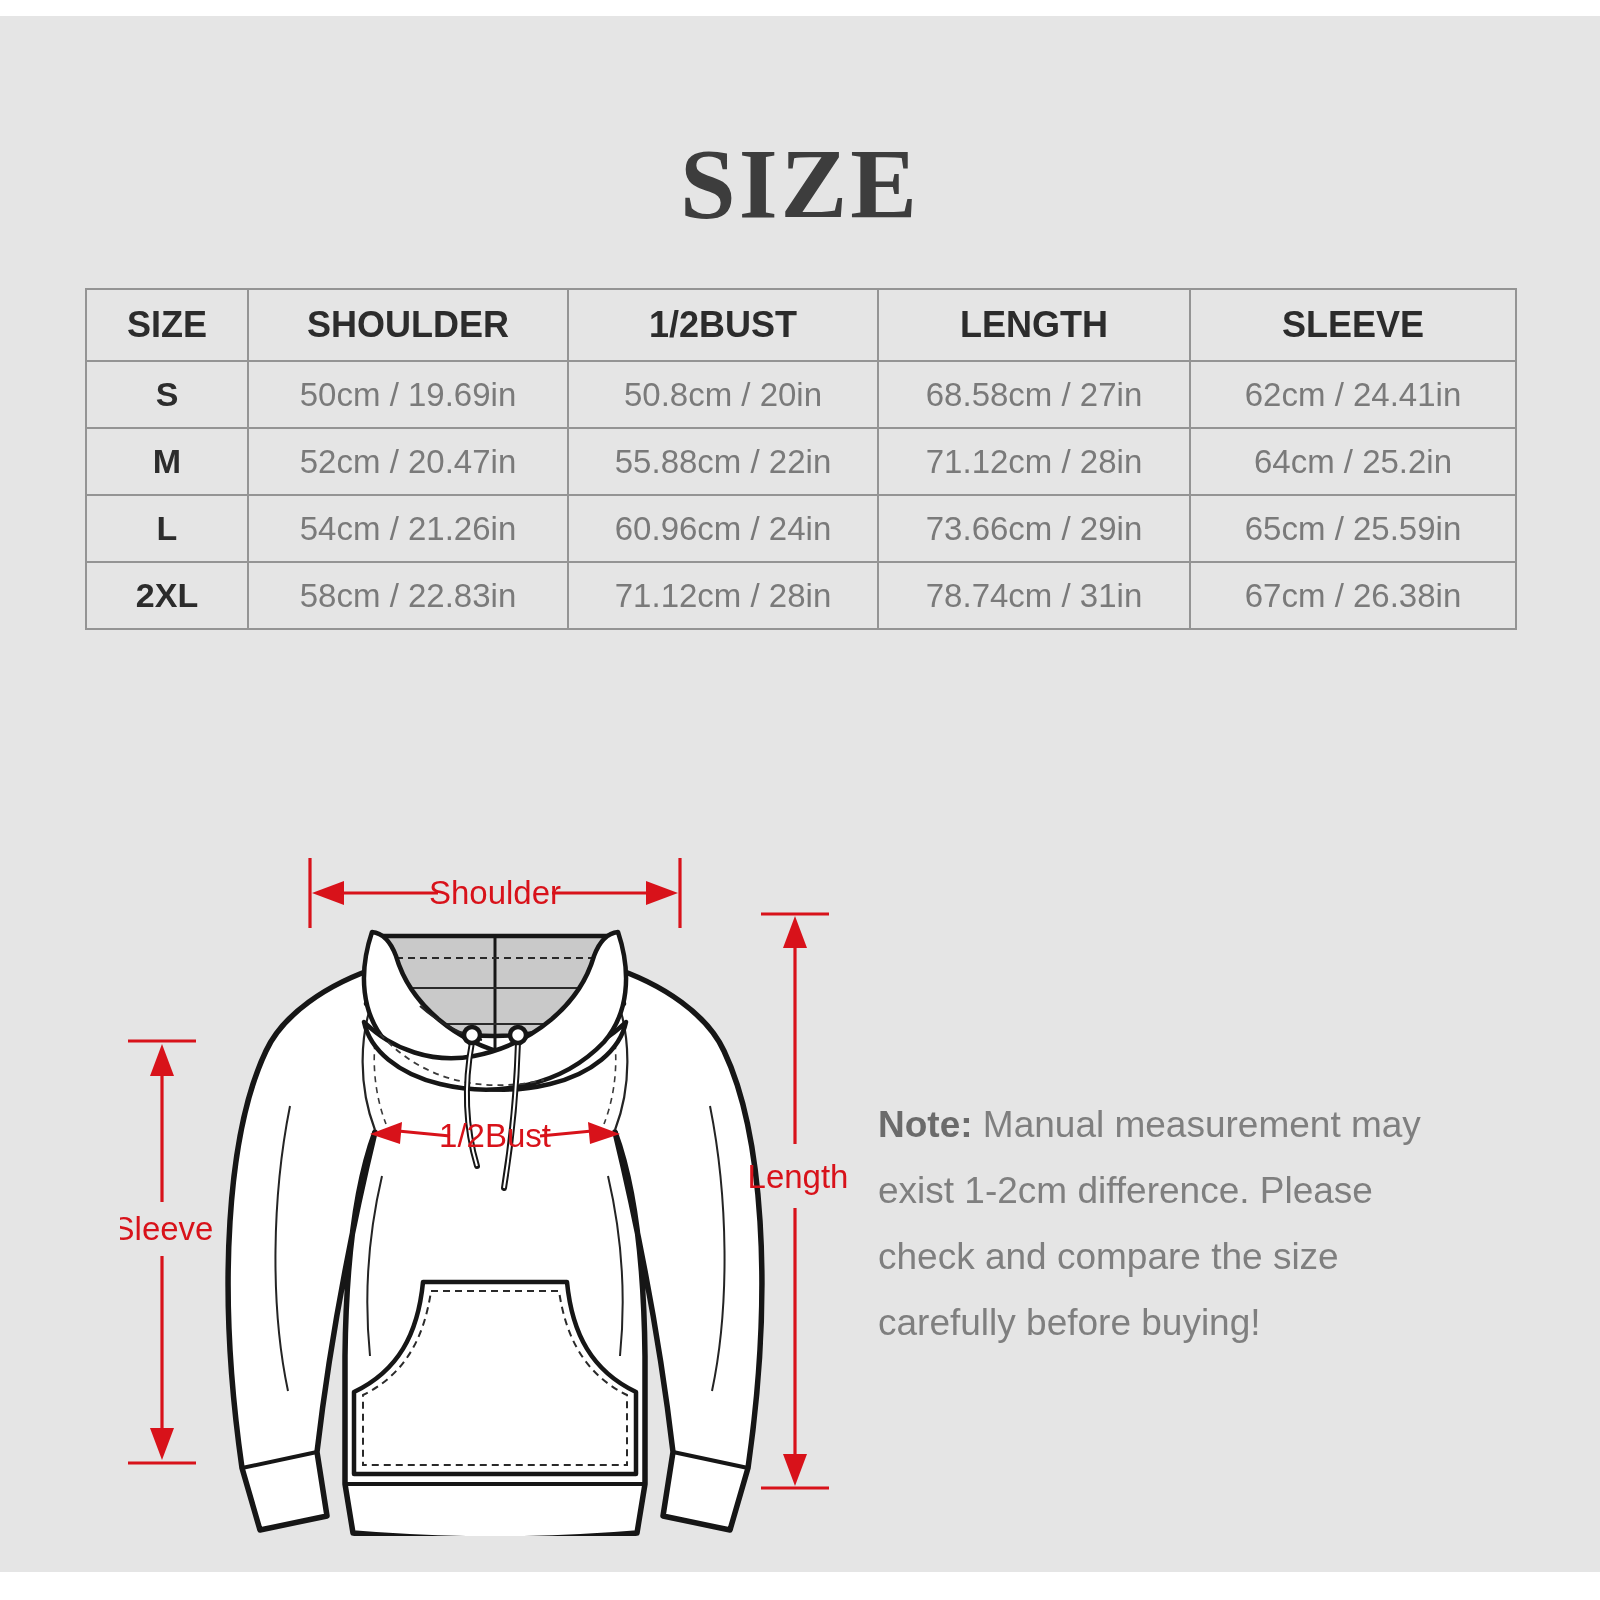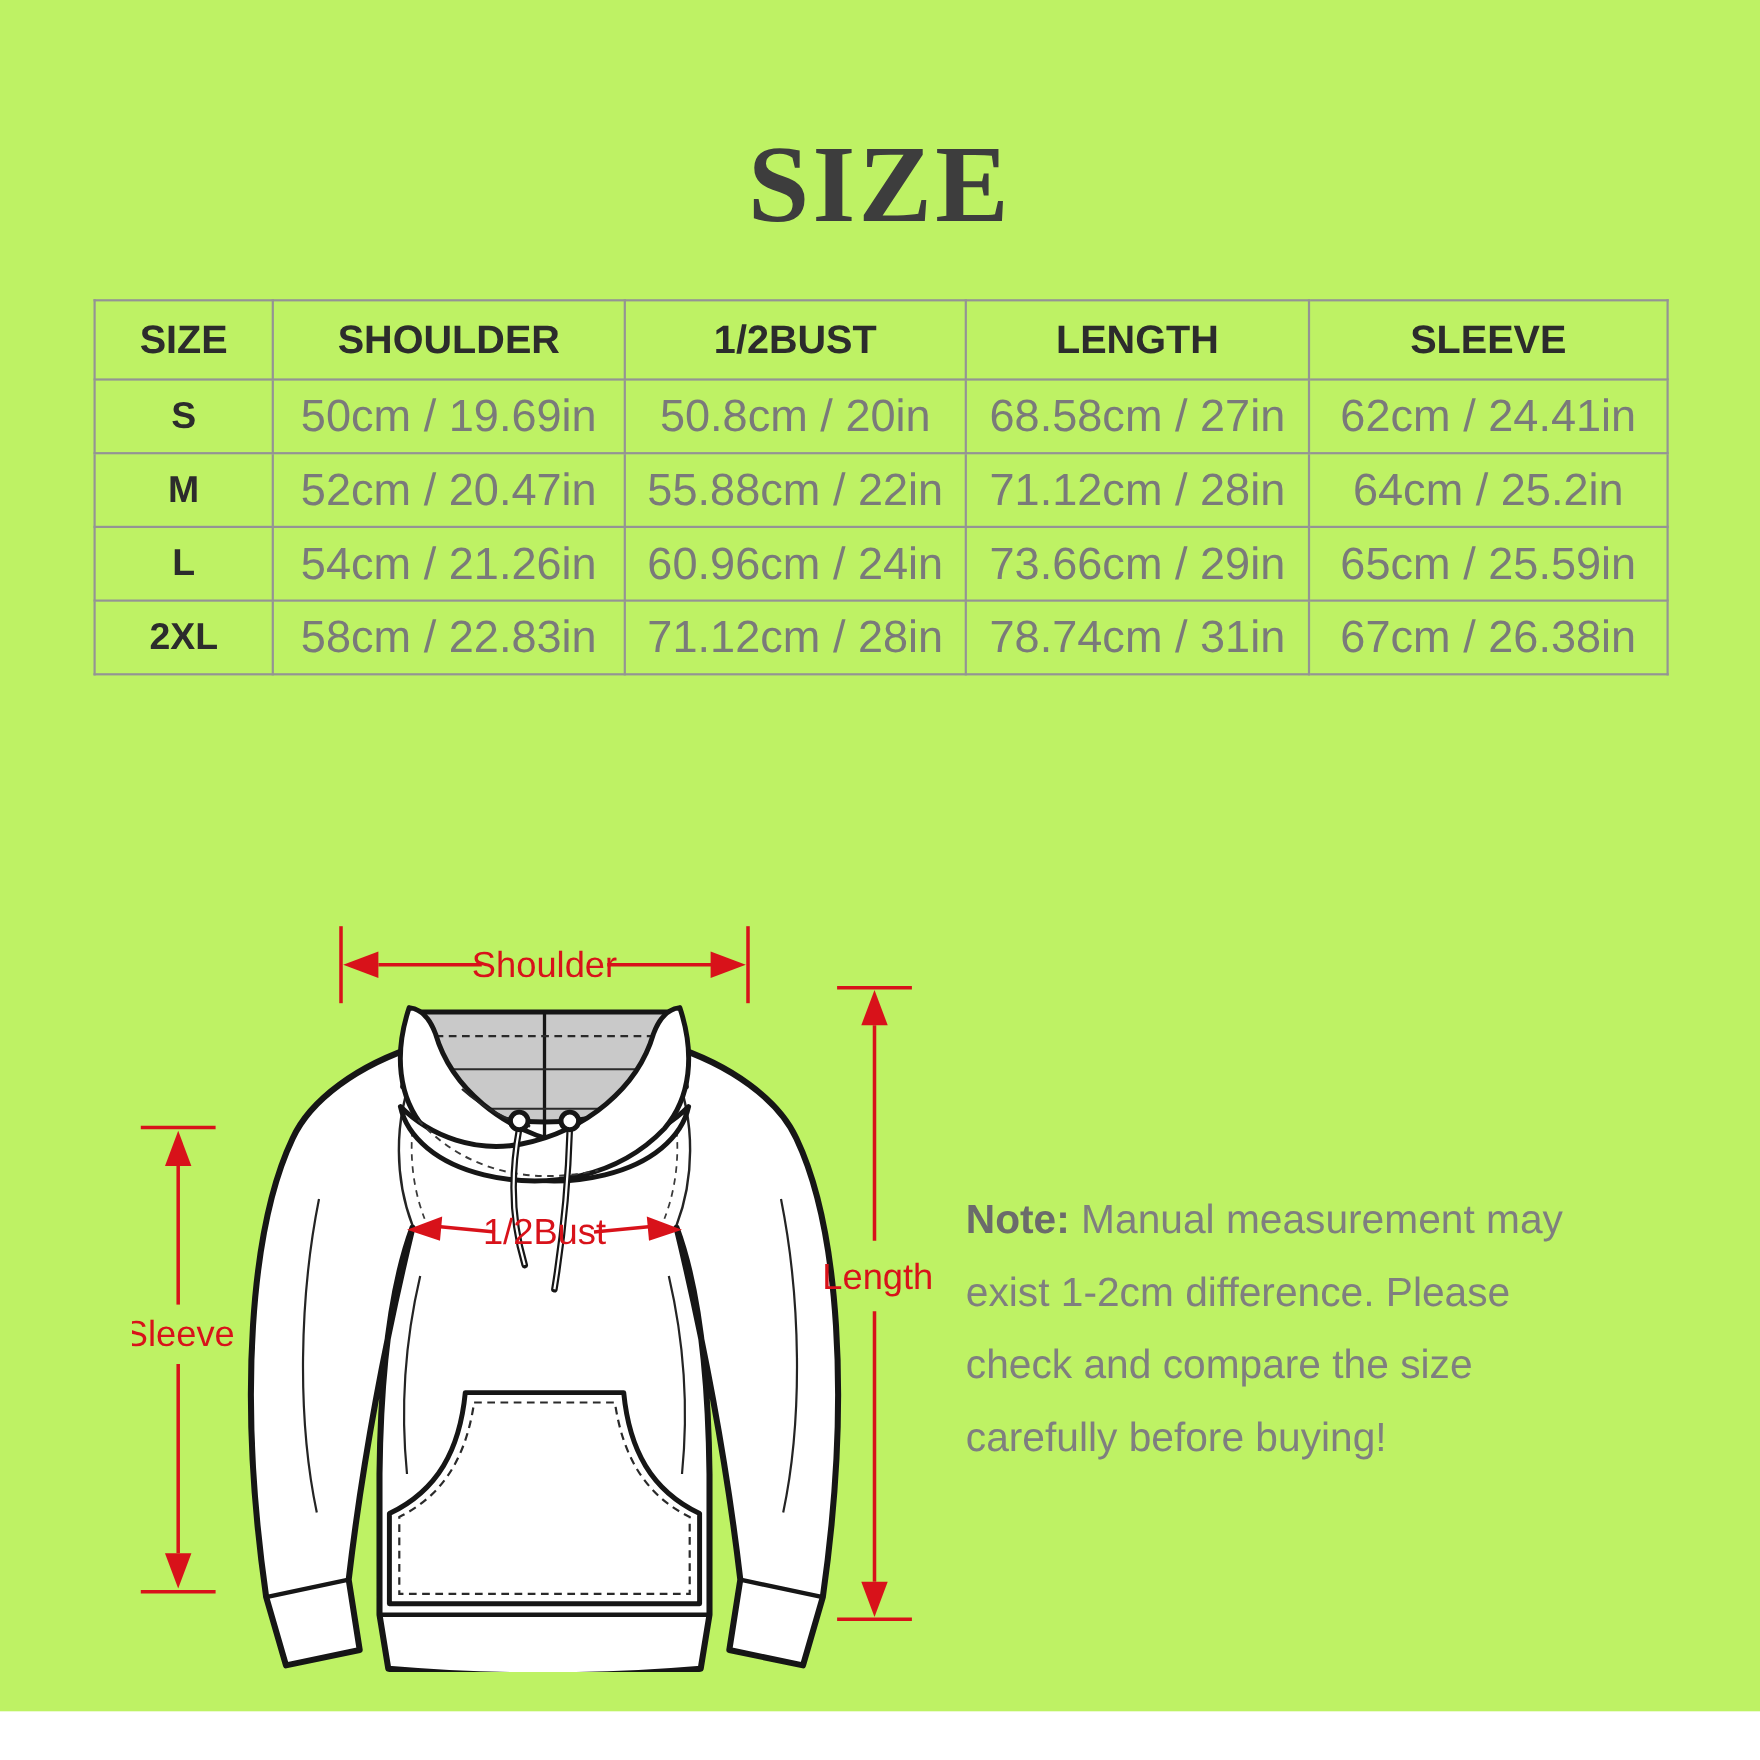--- a/index.html
+++ b/index.html
@@ -1,33 +1,34 @@
 <!DOCTYPE html>
 <html><head>
 <meta charset="utf-8">
 <style>
   html,body{margin:0;padding:0;background:#ffffff;}
   #canvas{
-    position:relative;width:1600px;height:1556px;background:#bef264;overflow:hidden;
+    position:relative;width:1600px;height:1556px;background:#e5e5e5;overflow:hidden;
     font-family:"Liberation Sans",sans-serif;
+    margin-top:16px;
   }
   .page-title{
     position:absolute;left:0;top:118px;width:1600px;text-align:center;
     font-family:"Liberation Serif",serif;font-weight:700;font-size:100px;
     letter-spacing:3px;color:#3d3d3d;line-height:1;
   }
   table.size-table{
     position:absolute;left:85px;top:272px;width:1430px;
     border-collapse:collapse;table-layout:fixed;
   }
   table.size-table th,table.size-table td{
     border:2px solid #949494;text-align:center;vertical-align:middle;padding:0;
   }
   table.size-table th{height:70px;font-size:36px;font-weight:700;color:#2c2c2c;}
-  table.size-table td{height:65px;font-size:41px;color:#7a7a7a;font-weight:400;}
+  table.size-table td{height:65px;font-size:33px;color:#7a7a7a;font-weight:400;}
   table.size-table td.size-cell{font-weight:700;color:#2c2c2c;font-size:34px;}
   col.c-size{width:162px;}
   col.c-shoulder{width:320px;}
   col.c-bust{width:310px;}
   col.c-length{width:312px;}
   col.c-sleeve{width:326px;}
   .diagram-wrap{position:absolute;left:120px;top:820px;width:760px;height:700px;}
   .note-block{
     position:absolute;left:878px;top:1076px;width:592px;
     font-size:37px;line-height:66px;color:#7f7f7f;

